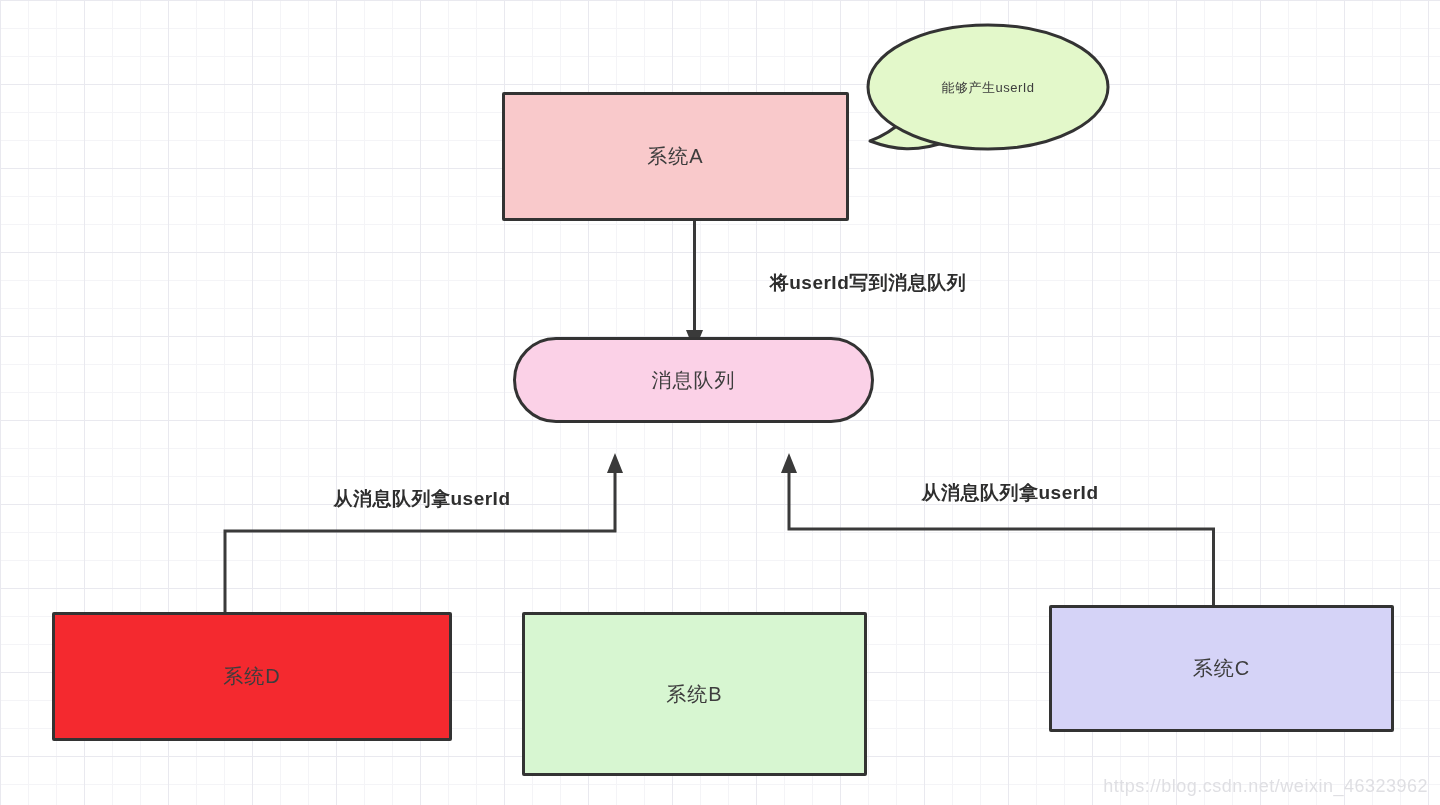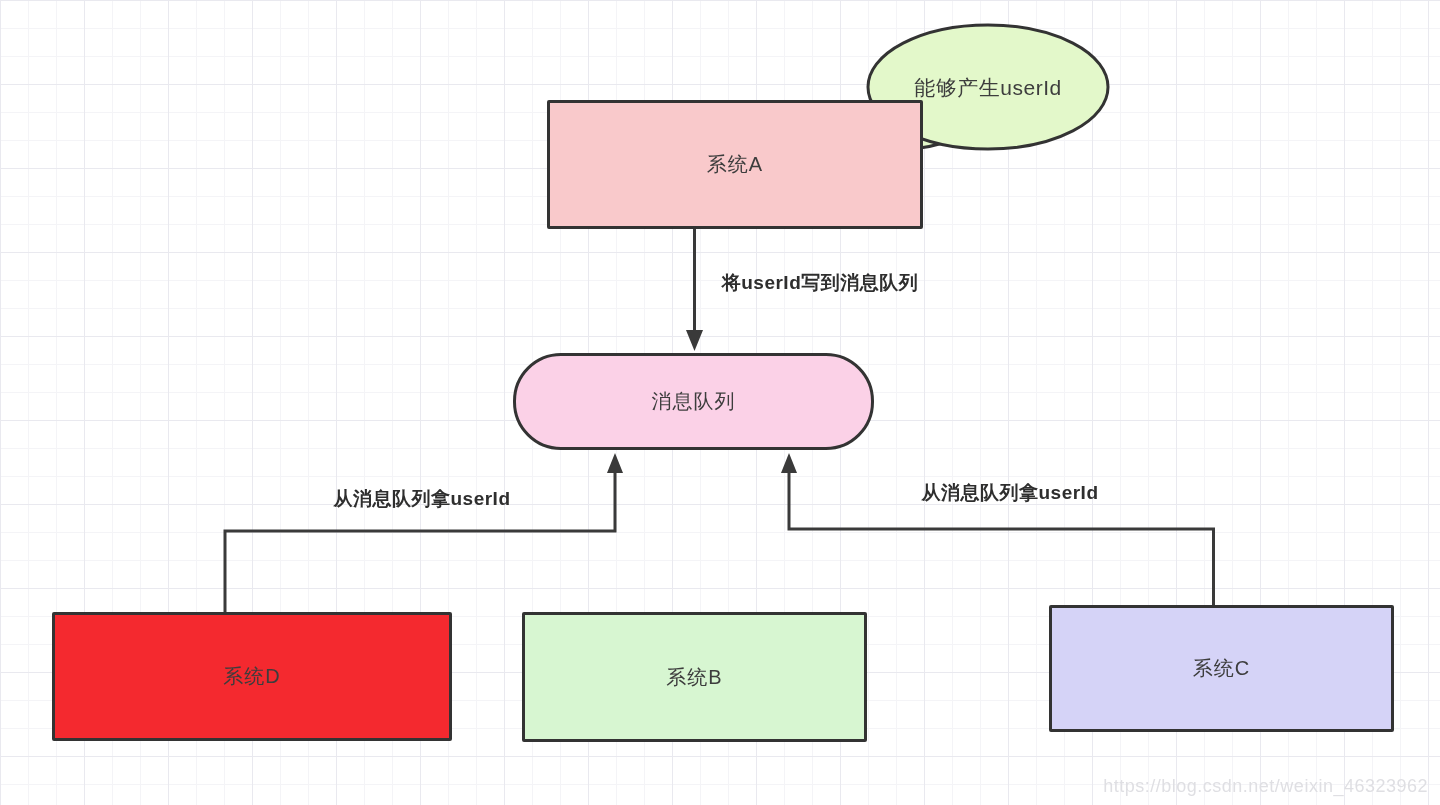--- a/index.html
+++ b/index.html
@@ -26,21 +26,21 @@
     box-sizing:border-box;
   }
   .node.pill{border-radius:48px;}
   .edge-label{
     position:absolute;transform:translate(-50%,-50%);
     font-size:19px;font-weight:bold;color:#2e2e2e;
     white-space:nowrap;letter-spacing:0.5px;
   }
   .bubble-label{
     position:absolute;transform:translate(-50%,-50%);
-    font-size:21px;color:#3d3d3d;white-space:nowrap;letter-spacing:0.5px;
+    font-size:13px;color:#3d3d3d;white-space:nowrap;letter-spacing:0.5px;
   }
   .watermark{
     position:absolute;right:12px;bottom:8px;
     font-size:18px;color:#dfdfe3;letter-spacing:0.5px;
   }
 </style>
 </head>
 <body>
 
 <div class="canvas">
@@ -53,42 +53,42 @@
     <path d="M 225,612 L 225,531 L 615,531 L 615,470" fill="none" stroke="#3a3a3a" stroke-width="3"></path>
     <polygon points="615,453 607,473 623,473" fill="#3a3a3a"></polygon>
 
     <path d="M 1213.5,605 L 1213.5,529 L 789,529 L 789,470" fill="none" stroke="#3a3a3a" stroke-width="3"></path>
     <polygon points="789,453 781,473 797,473" fill="#3a3a3a"></polygon>
 
     <path d="M 952,140 C 916,153 894,150 870,141 C 899,130 912,112 921,96 Z" stroke="#333333" stroke-width="3" stroke-linejoin="round" fill="#e3f8ca"></path>
     <ellipse cx="988" cy="87" rx="120" ry="62" stroke="#333333" stroke-width="3" fill="#e3f8ca"></ellipse>
   </svg>
 
-  <div class="node" style="left: 547px; top: 92px; width: 376px; height: 129px; background-color: rgb(249, 201, 203); margin-top: 8px;">
+  <div class="node" style="left: 502px; top: 92px; width: 347px; height: 129px; background-color: rgb(249, 201, 203);">
     <span>系统A</span>
   </div>
 
-  <div class="node pill" style="left: 513px; top: 353px; width: 361px; height: 97px; background-color: rgb(251, 209, 231);">
+  <div class="node pill" style="left: 513px; top: 337px; width: 361px; height: 86px; background-color: rgb(251, 209, 231);">
     <span>消息队列</span>
   </div>
 
   <div class="node" style="left: 52px; top: 612px; width: 400px; height: 129px; background-color: rgb(244, 41, 47);">
     <span>系统D</span>
   </div>
 
-  <div class="node" style="left: 522px; top: 612px; width: 345px; height: 130px; background-color: rgb(215, 246, 209);">
+  <div class="node" style="left: 522px; top: 612px; width: 345px; height: 164px; background-color: rgb(215, 246, 209);">
     <span>系统B</span>
   </div>
 
   <div class="node" style="left: 1041px; top: 605px; width: 345px; height: 127px; background-color: rgb(213, 211, 247); margin-left: 8px;">
     <span>系统C</span>
   </div>
 
   <div class="bubble-label" style="left:988px;top:88px;">能够产生userId</div>
 
-  <div class="edge-label" style="left:820px;top:283px;">将userId写到消息队列</div>
+  <div class="edge-label" style="left:868px;top:283px;">将userId写到消息队列</div>
 
   <div class="edge-label" style="left:422px;top:499px;">从消息队列拿userId</div>
 
   <div class="edge-label" style="left:1010px;top:493px;">从消息队列拿userId</div>
 
   <div class="watermark">https://blog.csdn.net/weixin_46323962</div>
 </div>
 
 </body></html>

